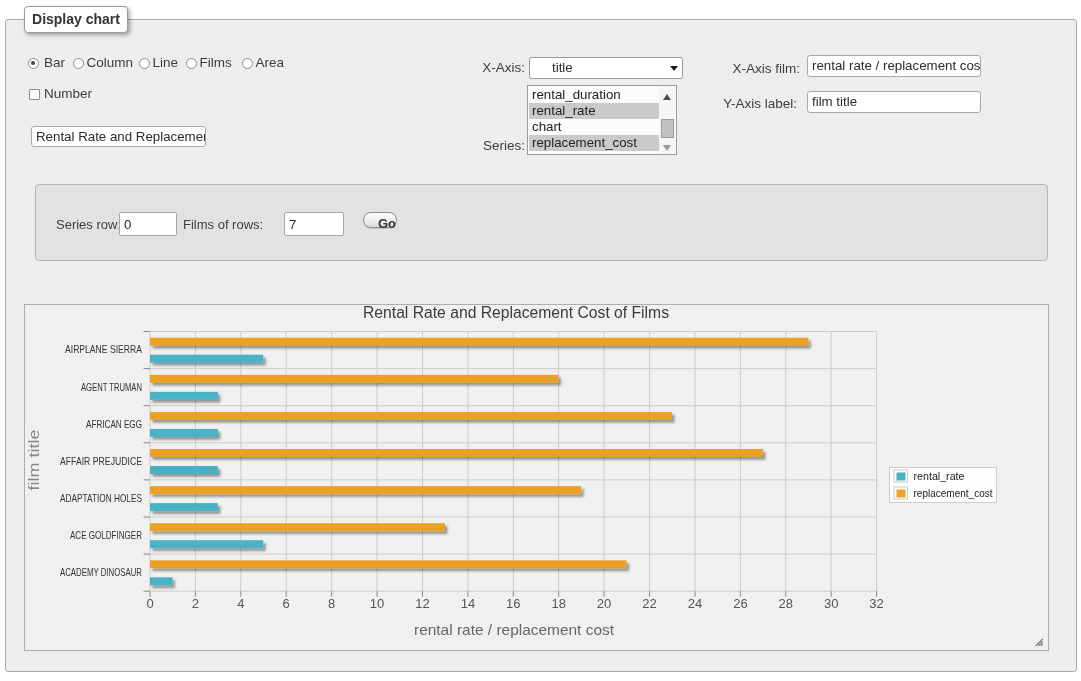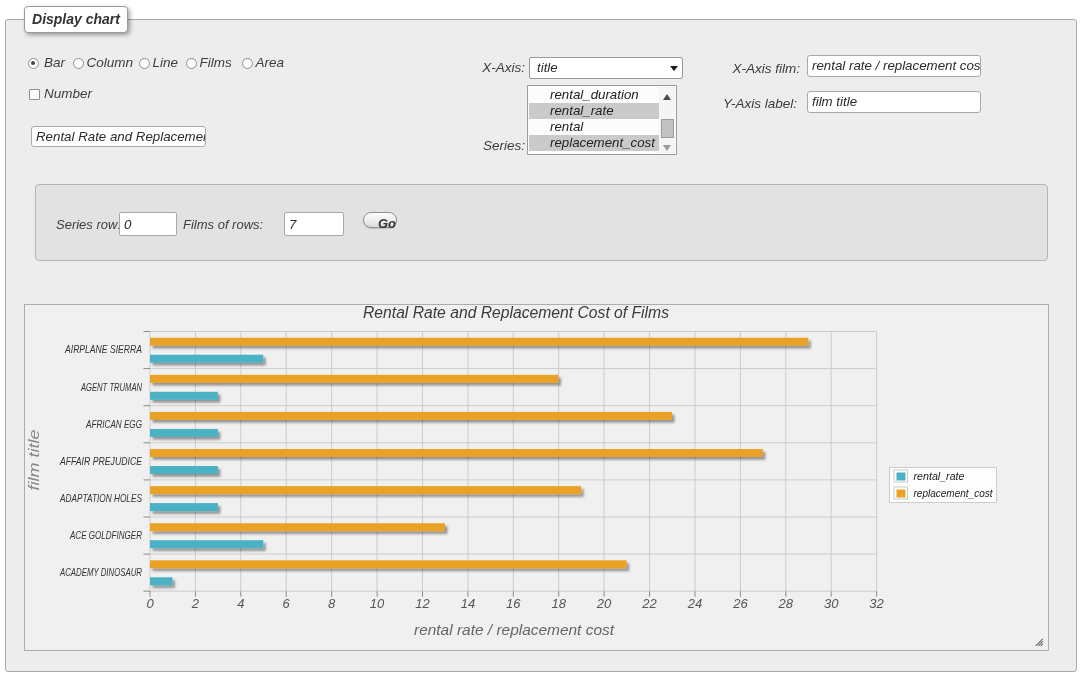--- a/index.html
+++ b/index.html
@@ -1,28 +1,28 @@
 <!DOCTYPE html>
 <html><head><meta charset="utf-8">
 <style>
 * { margin:0; padding:0; box-sizing:border-box; }
 html,body { width:1081px; height:681px; background:#ffffff; font-family:"Liberation Sans", sans-serif; }
-#page { position:relative; width:1081px; height:681px; overflow:hidden;font-style:italic; }
+#page { position:relative; width:1081px; height:681px; overflow:hidden; }
 .abs { position:absolute; }
 #fieldset { left:5px; top:19px; width:1072px; height:653px; background:#ededed; border:1px solid #a9a9a9; border-radius:3px; }
 #legendtab { left:24px; top:6px; width:104px; height:27px; background:#ffffff; border:1px solid #9a9a9a; border-radius:4px; box-shadow:2px 2px 4px rgba(0,0,0,0.35); font-weight:bold; font-size:14px; color:#333; text-align:center; line-height:25px; }
 .radio { position:absolute; width:11px; height:11px;  border:1px solid #8d8d8d; border-radius:50%; background:#fdfdfd; }
 .rdot { position:absolute; left:2.5px; top:2.5px; width:4px; height:4px; border-radius:50%; background:#454545; }
 .flabel { position:absolute; font-size:13.5px; color:#3d3d3d;text-align:center; }
 .checkbox { position:absolute; width:11px; height:11px; border:1px solid #8d8d8d; background:#fdfdfd; border-radius:1px; }
 .inputbox { position:absolute; background:#ffffff; border:1px solid #a9a9a9; border-radius:3px; font-size:13.3px; color:#2b2b2b; white-space:nowrap; overflow:hidden; padding:2px 0 0 4px; }
-#selectbox { left:529px; top:57px; width:154px; height:22px; background:#ffffff; border:1px solid #999999; border-radius:2px; font-size:13.3px; color:#2b2b2b; padding:2px 0 0 7px; }
+#selectbox { left:529px; top:57px; width:154px; height:22px; background:#ffffff; border:1px solid #999999; border-radius:2px; font-size:13.3px; color:#2b2b2b; padding:2px 0 0 22px; }
 #selarrow { left:670px; top:65.5px; width:0; height:0; border-left:4px solid transparent; border-right:4px solid transparent; border-top:5.5px solid #1c1c1c; }
 #listbox { left:527px; top:85px; width:150px; height:70px; background:#fcfcfc; border:1px solid #9b9b9b; font-size:13.3px; color:#222; }
-.lrow { position:absolute; left:1px; height:16px; width:130px; line-height:16px; padding-left:21px; white-space:nowrap; }
+.lrow { position:absolute; left:1px; height:16px; width:130px; line-height:16px; padding-left:3px; white-space:nowrap; }
 .lsel { background:#cacaca; }
 #sbar { position:absolute; right:1px; top:1px; width:16px; height:66px; background:#f5f5f5; }
 #sthumb { position:absolute; left:2px; top:32px; width:13px; height:19px; background:#c2c2c2; border:1px solid #9c9c9c; }
 .sarrow-up { position:absolute; left:3.5px; top:7px; width:0; height:0; border-left:4.5px solid transparent; border-right:4.5px solid transparent; border-bottom:6px solid #4a4a4a; }
 .sarrow-dn { position:absolute; left:3.5px; bottom:2.5px; width:0; height:0; border-left:4.5px solid transparent; border-right:4.5px solid transparent; border-top:6px solid #9a9a9a; }
 .rlabel { position:absolute; font-size:13.5px; color:#3d3d3d; text-align:right; }
 #panel { left:35px; top:184px; width:1013px; height:77px; background:#e2e2e2; border:1px solid #b5b5b5; border-radius:4px; }
 .plabel { position:absolute; font-size:13px; color:#3d3d3d; }
 #gobtn { left:363px; top:212px; width:34px; height:16px; border:1px solid #8f8f8f; border-radius:12px; background:linear-gradient(#fdfdfd,#ececec 60%,#dcdcdc); text-align:right; font-size:13px; font-weight:bold; color:#333; line-height:21px; box-shadow:0 1px 1px rgba(0,0,0,0.15); }
 #chartbox { left:24px; top:304px; width:1025px; height:347px; background:#f0f0f0; border:1px solid #adadad; }
@@ -45,21 +45,21 @@
 <span class="flabel" style="left:255.5px;top:54.5px">Area</span>
 <span class="checkbox" style="left:28.5px;top:88.5px"></span>
 <span class="flabel" style="left:44px;top:86px">Number</span>
 <div class="inputbox" style="left:31px;top:126px;width:175px;height:21px">Rental Rate and Replacement Cost of Films</div>
 <div class="rlabel" style="left:450px;top:60px;width:75px">X-Axis:</div>
 <div class="abs" id="selectbox">title</div>
 <div class="abs" id="selarrow"></div>
 <div class="abs" id="listbox">
   <div class="lrow" style="top:1px">rental_duration</div>
   <div class="lrow lsel" style="top:17px">rental_rate</div>
-  <div class="lrow" style="top:33px">rental</div>
+  <div class="lrow" style="top:33px">chart</div>
   <div class="lrow lsel" style="top:49px">replacement_cost</div>
   <div id="sbar">
         <span class="sarrow-up"></span>
         <span id="sthumb"></span>
         <span class="sarrow-dn"></span>
       </div>
 </div>
 <div class="rlabel" style="left:450px;top:138px;width:75px">Series:</div>
 <div class="rlabel" style="left:700px;top:60.5px;width:100px">X-Axis film:</div>
 <div class="inputbox" style="left:807px;top:55px;width:174px;height:22px">rental rate / replacement cost</div>

